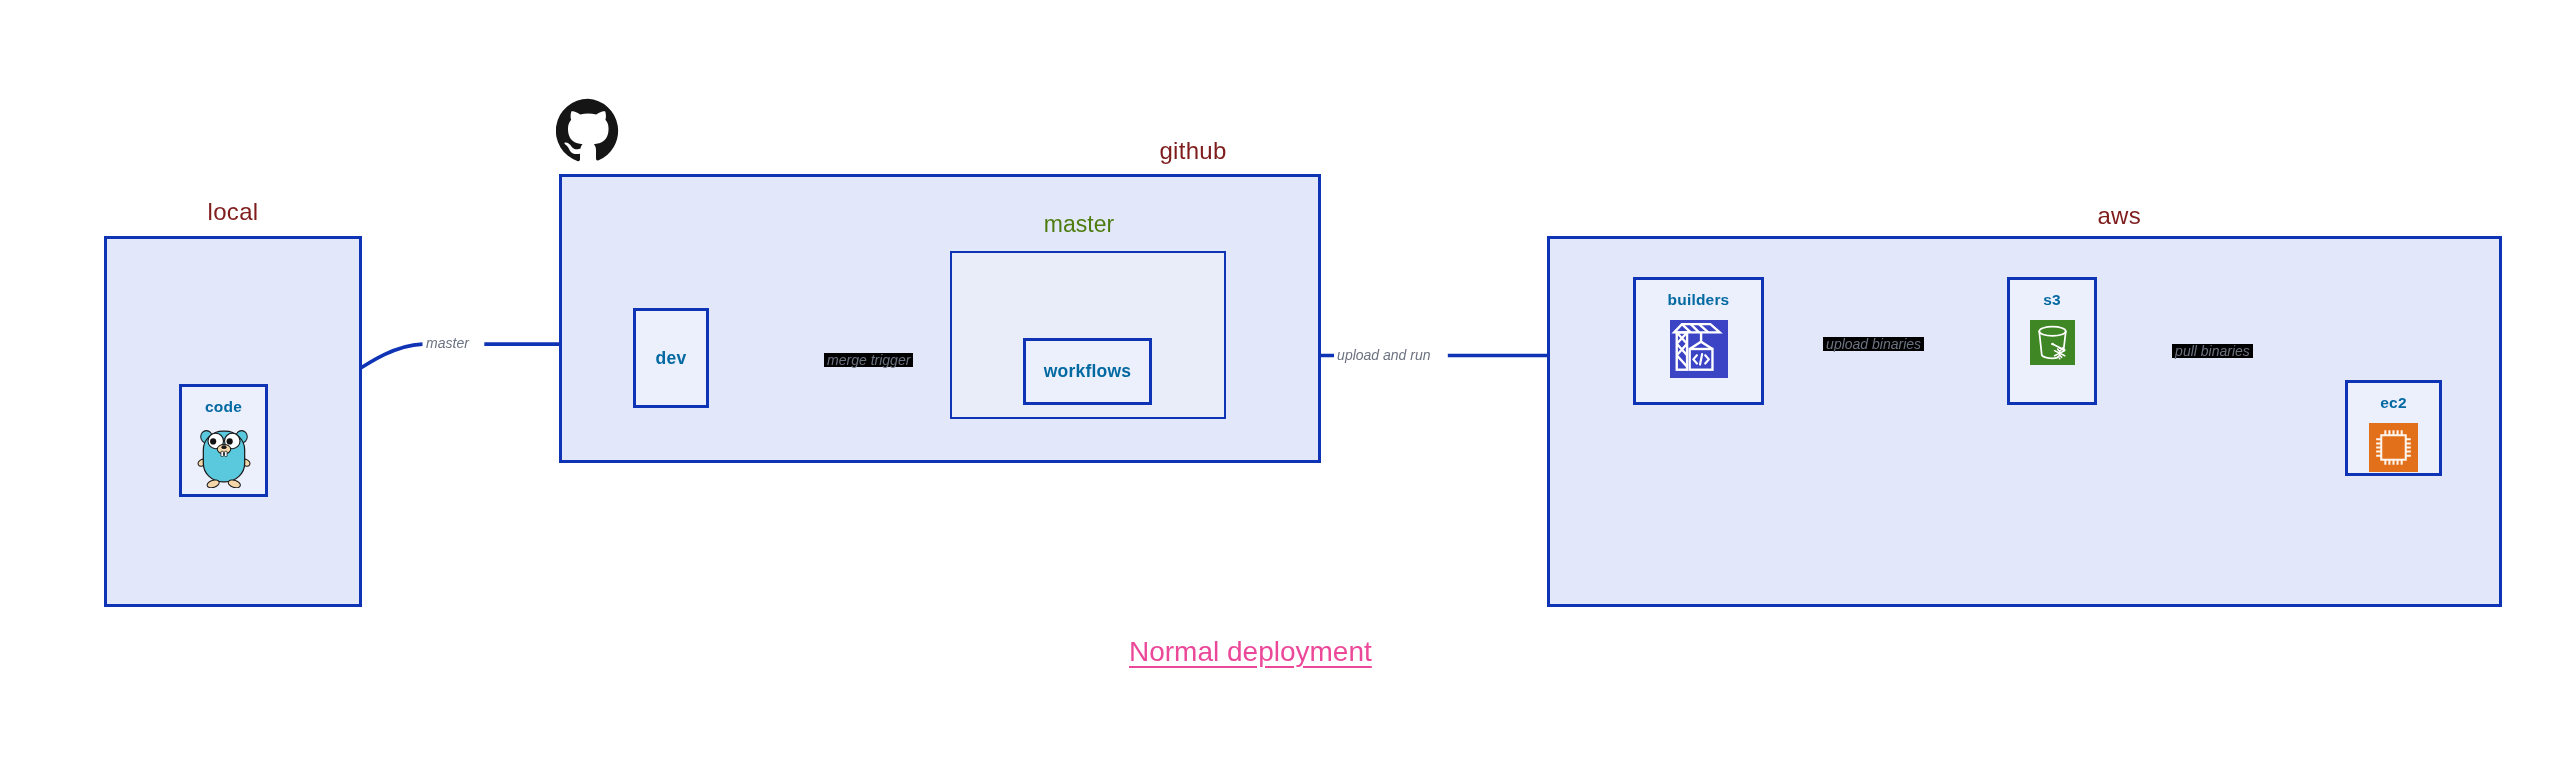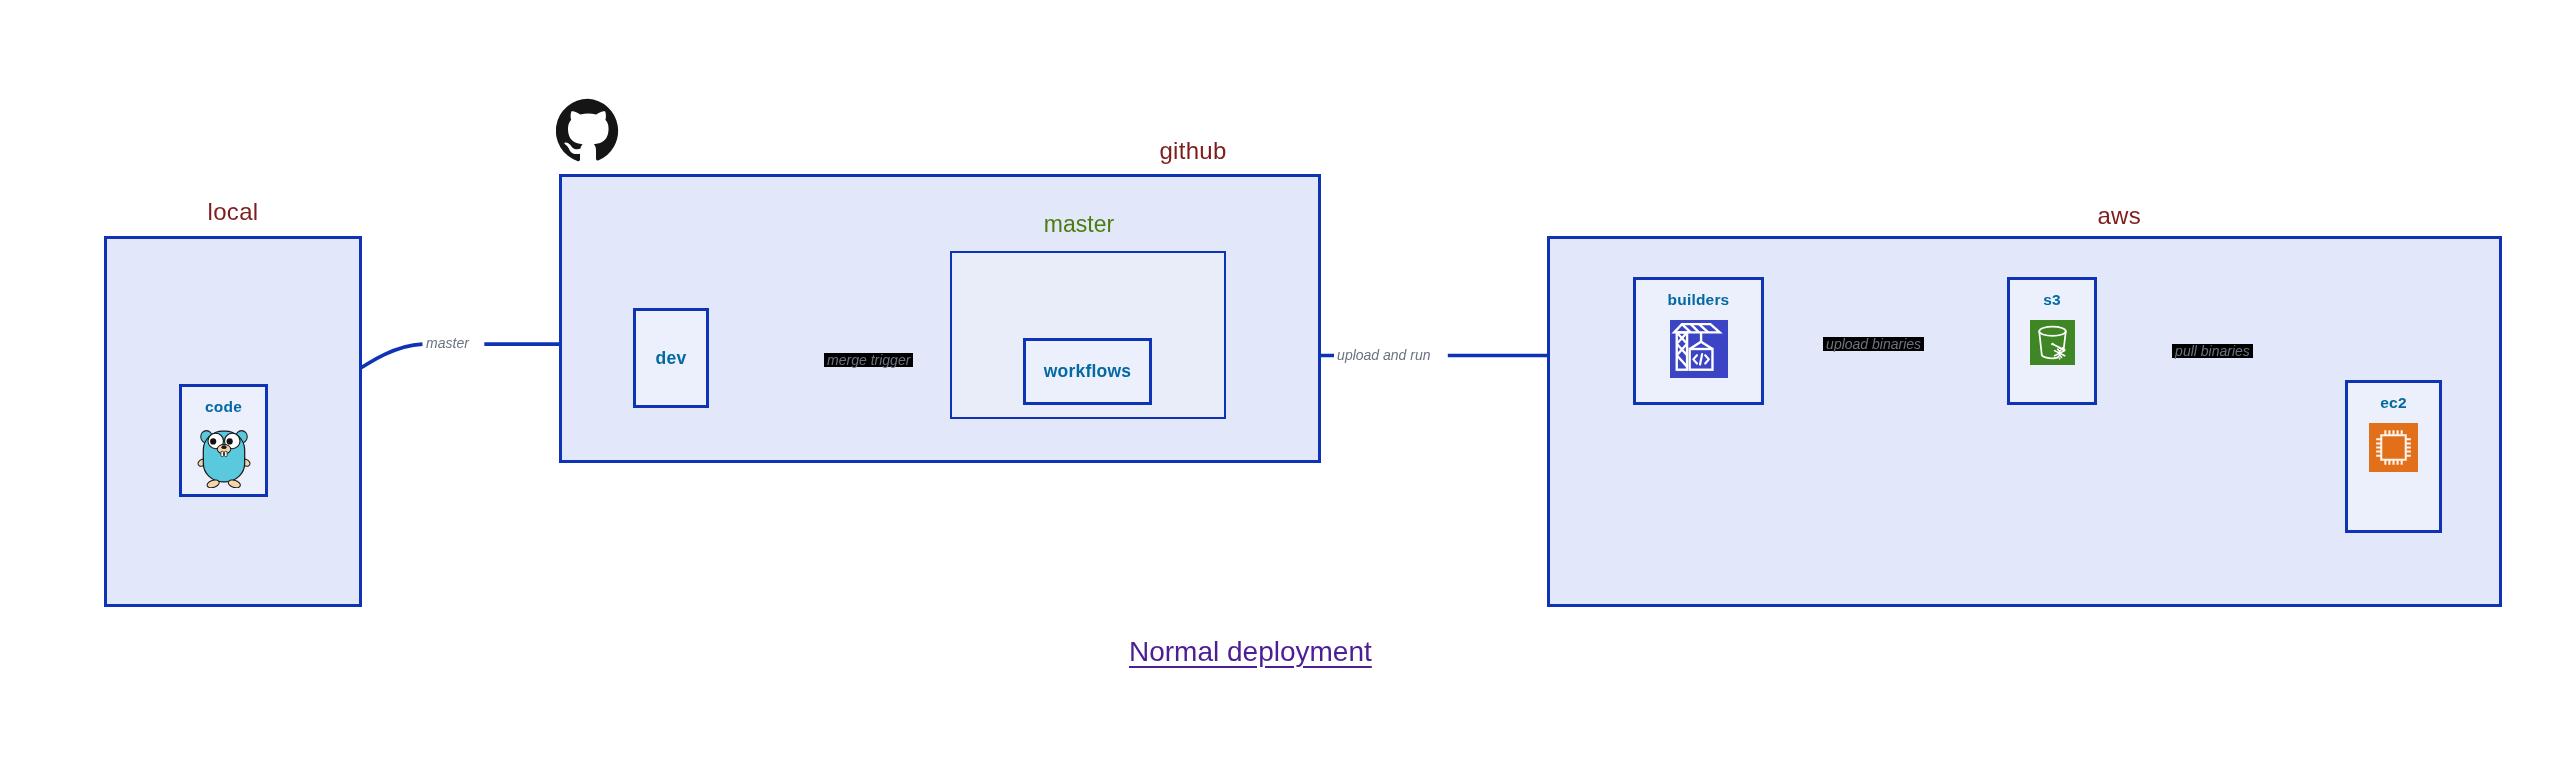--- a/index.html
+++ b/index.html
@@ -101,21 +101,21 @@
     padding: 0 3.1px;
     line-height: 1;
   }
   .edge-label.on-fill {
     background: #000000;
   }
 
   
   #diagram-title {
     position: absolute;
-    color: #4c1d95;
+    color: #ec4899;
     font-size: 28px;
     font-weight: 400;
     text-decoration: underline;
     text-underline-offset: 5.2px;
     white-space: nowrap;
   }
 
   
   #github-logo {
     position: absolute;
@@ -272,21 +272,21 @@
           <path d="M58,54 L58,76"></path>
           <path d="M48,60 L68,70"></path>
           <path d="M68,60 L48,70"></path>
           <path d="M54,57 L58,61 L62,57"></path>
           <path d="M54,73 L58,69 L62,73"></path>
         </g>
       </svg>
     </div>
   </div>
 
-  <div class="node withicon" style="left:2345px; top:380px; width:97px; height:153px;">
+  <div class="node withicon" style="left:2345px; top:380px; width:97px; height:96px;">
     <div class="node-title">ec2</div>
     <div class="node-icon">
       <svg width="49" height="49" viewBox="0 0 96 96">
         <rect x="0" y="0" width="96" height="96" fill="#e2701b"></rect>
         <g stroke="#fdf4ec" stroke-width="4" fill="none">
           <rect x="24" y="24" width="48" height="48"></rect>
 
           <path d="M32,24 L32,14 M40,24 L40,14 M48,24 L48,14 M56,24 L56,14 M64,24 L64,14"></path>
 
           <path d="M32,72 L32,82 M40,72 L40,82 M48,72 L48,82 M56,72 L56,82 M64,72 L64,82"></path>

